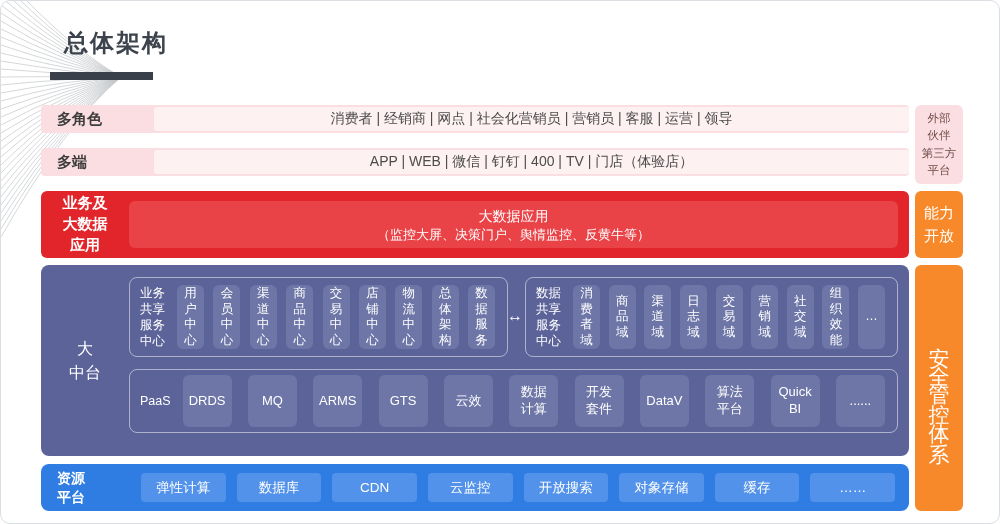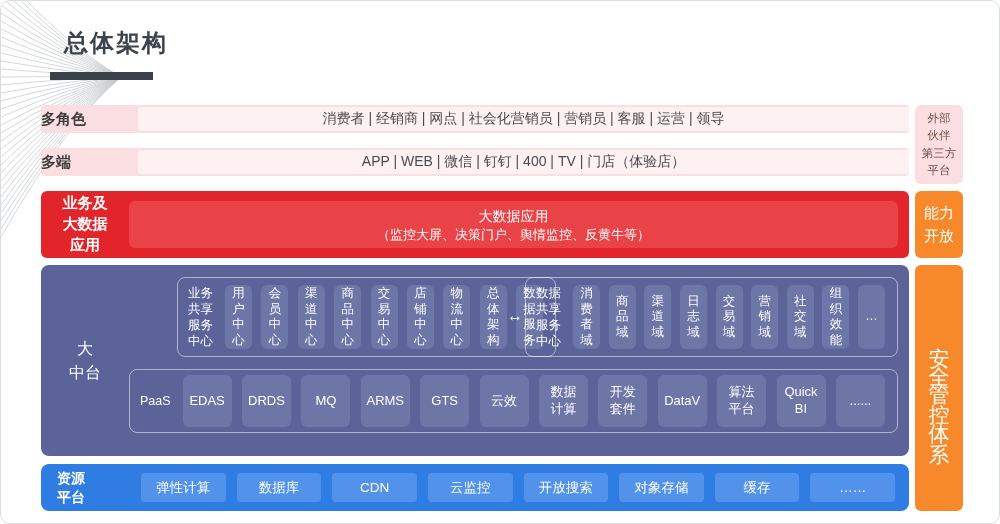--- a/index.html
+++ b/index.html
@@ -7,41 +7,41 @@
   .slide{position:relative;width:1000px;height:524px;background:#ffffff;border:1px solid #dadde2;
          border-radius:10px;box-sizing:border-box;overflow:hidden;}
   
   .fan{position:absolute;left:0;top:0;width:135px;height:245px;}
   
   .title{position:absolute;left:63px;top:26px;font-size:24px;font-weight:600;color:#3c434d;letter-spacing:2px;}
   .title-bar{position:absolute;left:49px;top:71px;width:103px;height:8px;background:#394049;}
   
   .band{position:absolute;left:40px;width:868px;box-sizing:border-box;}
   
-  .pink-row{height:28px;background:#fbdee1;border-radius:4px;display:flex;align-items:center;}
+  .pink-row{height:28px;background:#fbdee1;border-radius:4px;display:flex;align-items:center;padding-left:16px;}
   .pink-row .row-label{width:97px;font-size:15px;font-weight:bold;color:#3d3d3d;flex:none;}
   .pink-row .row-content{flex:1;height:24px;background:#fdf1f2;border-radius:3px;
         display:flex;align-items:center;justify-content:center;font-size:14px;color:#4c4c4c;}
   .row-roles{top:104px;} .row-terminals{top:147px;}
   
   .red-band{top:190px;height:67px;background:#e2252a;border-radius:6px;display:flex;align-items:center;}
   .red-label{width:88px;flex:none;text-align:center;color:#ffffff;font-size:15px;font-weight:bold;
         line-height:1.38;white-space:pre-line;}
   .red-boxes{flex:1;display:flex;gap:11px;margin-right:11px;}
   .red-box{flex:1;height:47px;background:#ea4347;border-radius:6px;color:#fff;display:flex;
         flex-direction:column;align-items:center;justify-content:center;}
   .red-box .rb-title{font-size:14px;line-height:1.45;}
   .red-box .rb-detail{font-size:13px;line-height:1.35;}
   
   .slate-band{top:264px;height:191px;background:#5b6399;border-radius:8px;}
   .slate-label{position:absolute;left:0;top:0;width:88px;height:100%;display:flex;align-items:center;
         justify-content:center;color:#fff;font-size:16px;line-height:1.5;text-align:center;white-space:pre-line;}
   .inner-box{position:absolute;border:1px solid rgba(255,255,255,.5);border-radius:8px;display:flex;
         align-items:center;box-sizing:border-box;padding:0 12px 0 10px;gap:12px;}
-  .box-a{left:88px;top:12px;width:379px;height:80px;margin-left:48px;}
+  .box-a{left:88px;top:12px;width:379px;height:80px;}
   .box-b{left:484px;top:12px;width:373px;height:80px;}
   .box-c{left:88px;top:104px;width:769px;height:64px;}
   .inner-label{flex:none;color:#fff;font-size:12.5px;line-height:1.3;white-space:pre-line;}
   .vchips{flex:1;display:flex;justify-content:space-between;align-items:center;height:100%;}
   .vchip{width:27px;height:64px;box-sizing:border-box;padding:0 6.5px;background:#6d76a7;border-radius:6px;
         color:#fff;font-size:12.5px;line-height:1.24;display:flex;align-items:center;justify-content:center;
         text-align:center;}
   .pchips{flex:1;display:flex;justify-content:space-between;align-items:center;height:100%;}
   .pchip{width:49px;height:52px;background:#6d76a7;border-radius:6px;color:#fff;font-size:13px;line-height:1.3;
         display:flex;align-items:center;justify-content:center;text-align:center;white-space:pre-line;}
@@ -169,21 +169,20 @@
           <div class="vchip">营销域</div>
           <div class="vchip">社交域</div>
           <div class="vchip">组织效能</div>
           <div class="vchip">…</div>
         </div>
     </div>
 
     <div class="inner-box box-c">
       <div class="inner-label">PaaS</div>
       <div class="pchips">
-          <div class="pchip">EDAS</div>
           <div class="pchip">DRDS</div>
           <div class="pchip">MQ</div>
           <div class="pchip">ARMS</div>
           <div class="pchip">GTS</div>
           <div class="pchip">云效</div>
           <div class="pchip">数据
 计算</div>
           <div class="pchip">开发
 套件</div>
           <div class="pchip">DataV</div>

